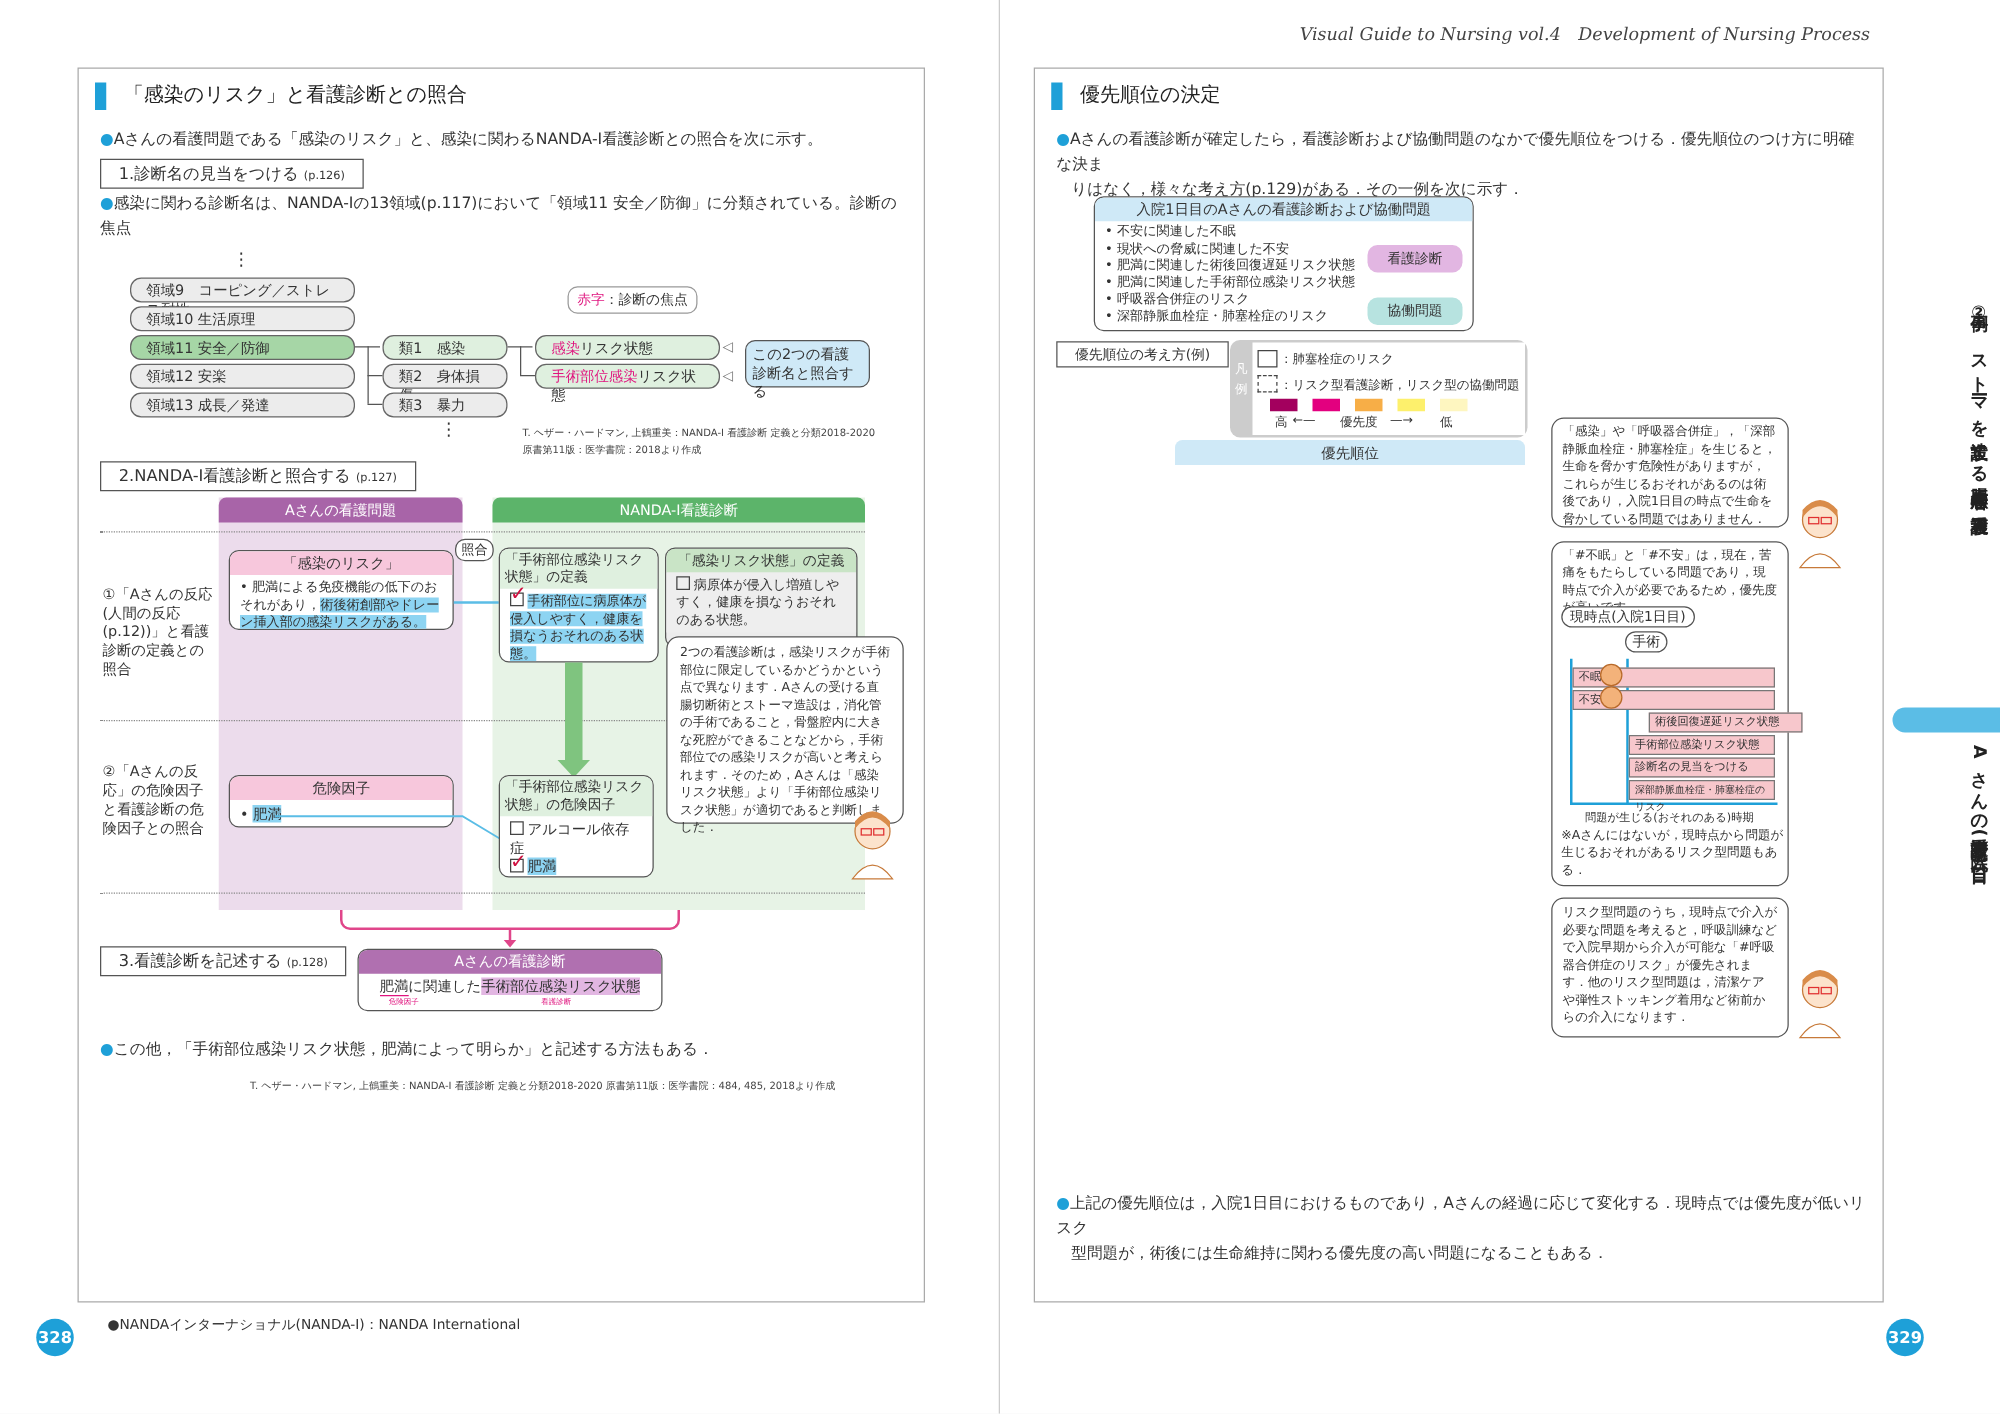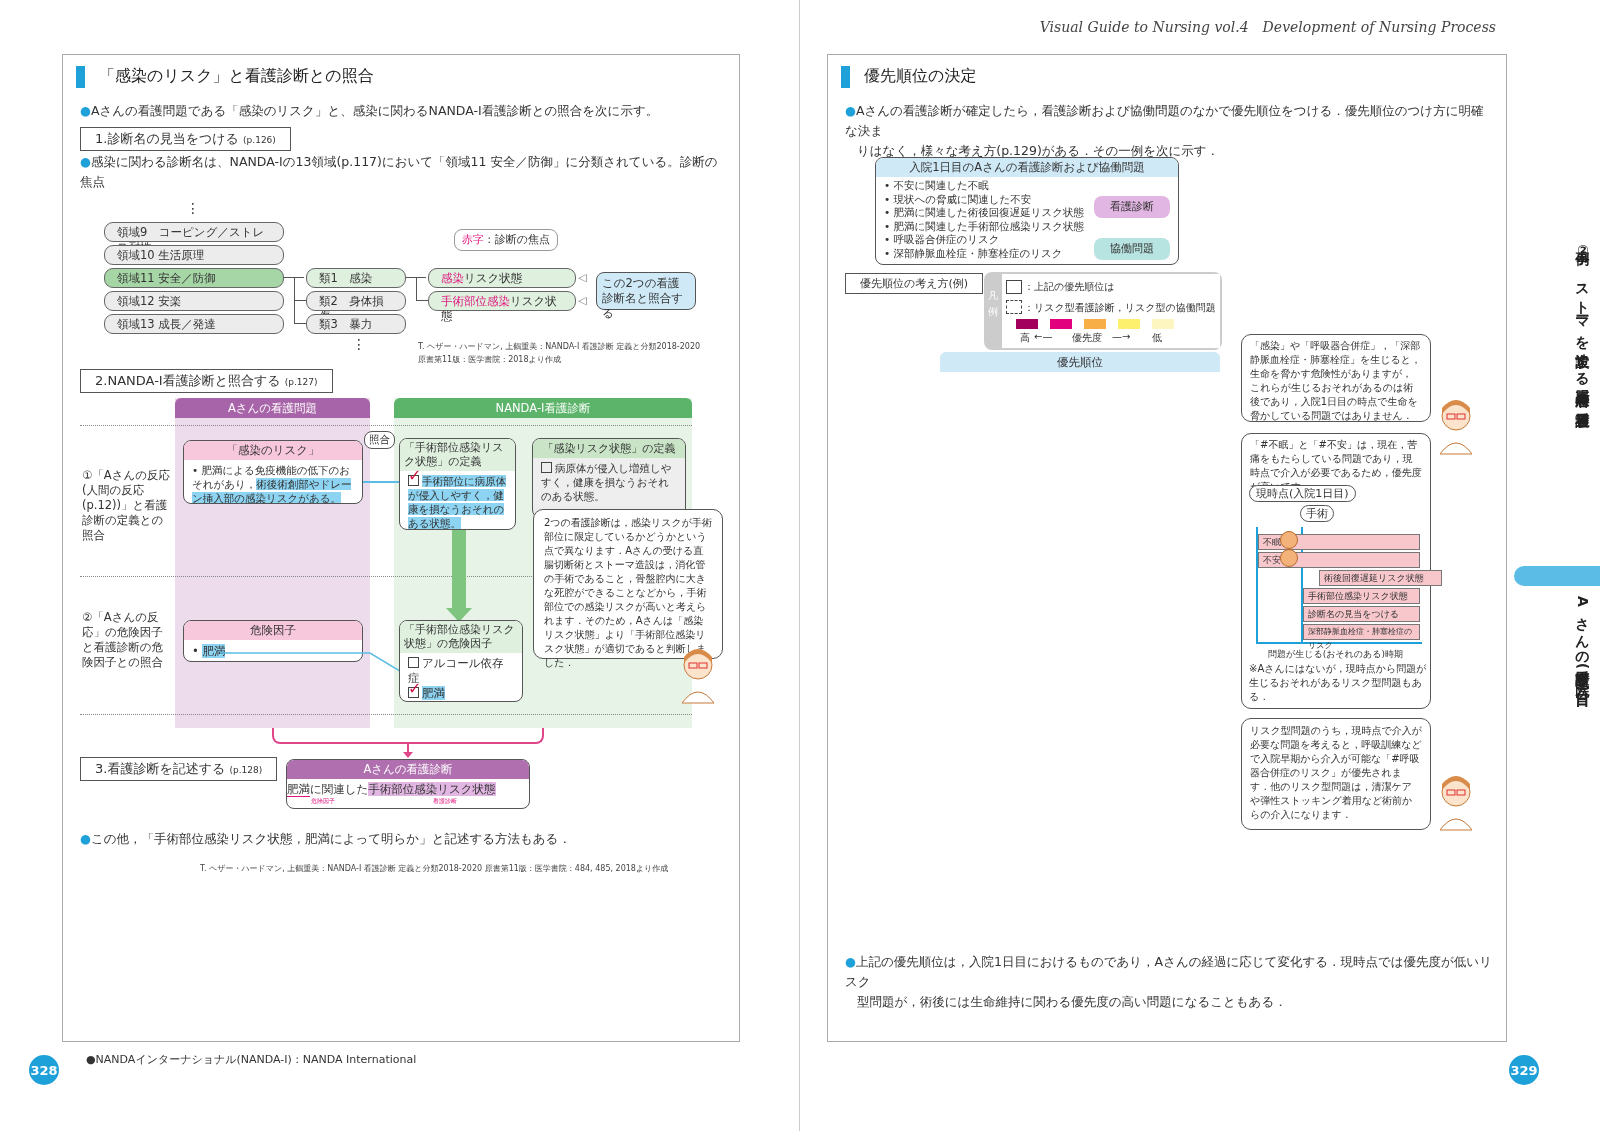--- a/index.html
+++ b/index.html
@@ -119,21 +119,21 @@
   <div class="abs" style="left:82px;top:468px;width:92px;font-size:11.5px;line-height:15px">①「Aさんの反応(人間の反応(p.12))」と看護診断の定義との照合</div>
   <div class="abs" style="left:82px;top:610px;width:92px;font-size:11.5px;line-height:15px">②「Aさんの反応」の危険因子と看護診断の危険因子との照合</div>
 
   <div class="abs card" style="left:183px;top:440px;width:180px;height:64px">
     <div class="ch" style="background:#f7c7dc">「感染のリスク」</div>
     <div class="cb" style="font-size:10.5px;line-height:14px">• <span>肥満による免疫機能の低下のおそれがあり，</span><span class="hl">術後術創部やドレーン挿入部の感染リスクがある。</span></div>
   </div>
   <div class="abs" style="left:364px;top:431px;border:1px solid #555;border-radius:8px;background:#fff;font-size:10.5px;padding:1px 4px">照合</div>
   <div class="abs" style="left:363px;top:481px;width:36px;height:2px;background:#5bbde6"></div>
 
-  <div class="abs card" style="left:399px;top:438px;width:117px;height:92px">
+  <div class="abs card" style="left:399px;top:438px;width:128px;height:92px">
     <div class="ch" style="background:#dff0df;text-align:left;font-size:11px;line-height:14px">「手術部位感染リスク状態」の定義</div>
     <div class="cb" style="font-size:10.5px;line-height:14px"><span class="chk on"></span><span class="hl">手術部位に病原体が侵入しやすく，健康を損なうおそれのある状態。</span></div>
   </div>
 
   <div class="abs card" style="left:532px;top:438px;width:154px;height:80px;background:#ececec">
     <div class="ch" style="background:#c9e4c6;font-size:11px">「感染リスク状態」の定義</div>
     <div class="cb" style="font-size:10.5px;line-height:14px;background:#eee"><span class="chk"></span><span>病原体が侵入し増殖しやすく，健康を損なうおそれのある状態。</span></div>
   </div>
 
   <div class="abs speech" style="left:533px;top:509px;width:190px;height:150px;font-size:10px;line-height:14px">2つの看護診断は，感染リスクが手術部位に限定しているかどうかという点で異なります．Aさんの受ける直腸切断術とストーマ造設は，消化管の手術であること，骨盤腔内に大きな死腔ができることなどから，手術部位での感染リスクが高いと考えられます．そのため，Aさんは「感染リスク状態」より「手術部位感染リスク状態」が適切であると判断しました．</div>
@@ -170,21 +170,21 @@
   <div class="abs" style="left:272px;top:728px;width:272px;height:16px;border:2px solid #e0468a;border-top:none;border-radius:0 0 8px 8px"></div>
   <div class="abs" style="left:407px;top:744px;width:2px;height:10px;background:#e0468a"></div>
   <div class="abs" style="left:403px;top:752px;width:0;height:0;border-left:5px solid transparent;border-right:5px solid transparent;border-top:6px solid #e0468a"></div>
 
   <div class="abs stepbox" style="left:80px;top:757px">
     <span>3.看護診断を記述する</span> <small>(p.128)</small>
   </div>
 
   <div class="abs card" style="left:286px;top:759px;width:244px;height:50px">
     <div class="ch" style="background:#b070b0;color:#fff">Aさんの看護診断</div>
-    <div style="font-size:11.5px;padding-top:3px">
+    <div style="text-align:center;font-size:11.5px;padding-top:3px">
       <span style="border-bottom:1px solid #e0157f">肥満</span><span>に関連した</span><span style="background:#e2b6e2">手術部位感染リスク状態</span>
     </div>
     <div class="abs pink" style="left:24px;top:37px;font-size:6px">危険因子</div>
     <div class="abs pink" style="left:146px;top:37px;font-size:6px">看護診断</div>
   </div>
 
   <div class="abs bullet" style="left:80px;top:829px">
     <span class="dot">●</span><span>この他，「手術部位感染リスク状態，肥満によって明らか」と記述する方法もある．</span>
   </div>
 
@@ -221,21 +221,21 @@
     <div class="abs" style="left:218px;top:38px;width:76px;height:22px;border-radius:8px;background:#e2b6e2;font-size:11px;text-align:center;line-height:22px">看護診断</div>
     <div class="abs" style="left:218px;top:80px;width:76px;height:22px;border-radius:8px;background:#b7e3e0;font-size:11px;text-align:center;line-height:22px">協働問題</div>
   </div>
 
   <div class="abs stepbox" style="left:45px;top:273px;font-size:11px">優先順位の考え方(例)</div>
 
   <div class="abs" style="left:184px;top:272px;width:238px;height:78px;background:#ccc;border-radius:8px">
     <div class="abs" style="left:2px;top:16px;width:14px;color:#fff;font-size:10px;line-height:16px;text-align:center">凡例</div>
     <div class="abs" style="left:18px;top:2px;width:218px;height:74px;background:#fff">
       <div class="abs" style="left:4px;top:6px;width:16px;height:14px;border:1px solid #444"></div>
-      <div class="abs" style="left:22px;top:6px;font-size:10px">：上記の優先順位は</div>
+      <div class="abs" style="left:22px;top:6px;font-size:10px">：肺塞栓症のリスク</div>
       <div class="abs" style="left:4px;top:26px;width:16px;height:14px;border:1px dashed #444"></div>
       <div class="abs" style="left:22px;top:27px;font-size:10px">：リスク型看護診断，リスク型の協働問題</div>
       <div class="abs c1" style="left:14px;top:45px;width:22px;height:10px"></div>
       <div class="abs c2" style="left:48px;top:45px;width:22px;height:10px"></div>
       <div class="abs c3" style="left:82px;top:45px;width:22px;height:10px"></div>
       <div class="abs c4" style="left:116px;top:45px;width:22px;height:10px"></div>
       <div class="abs c5" style="left:150px;top:45px;width:22px;height:10px"></div>
       <div class="abs" style="left:18px;top:57px;font-size:10px">高</div>
       <div class="abs" style="left:32px;top:57px;font-size:10px">←—</div>
       <div class="abs" style="left:70px;top:57px;font-size:10px">優先度</div>

